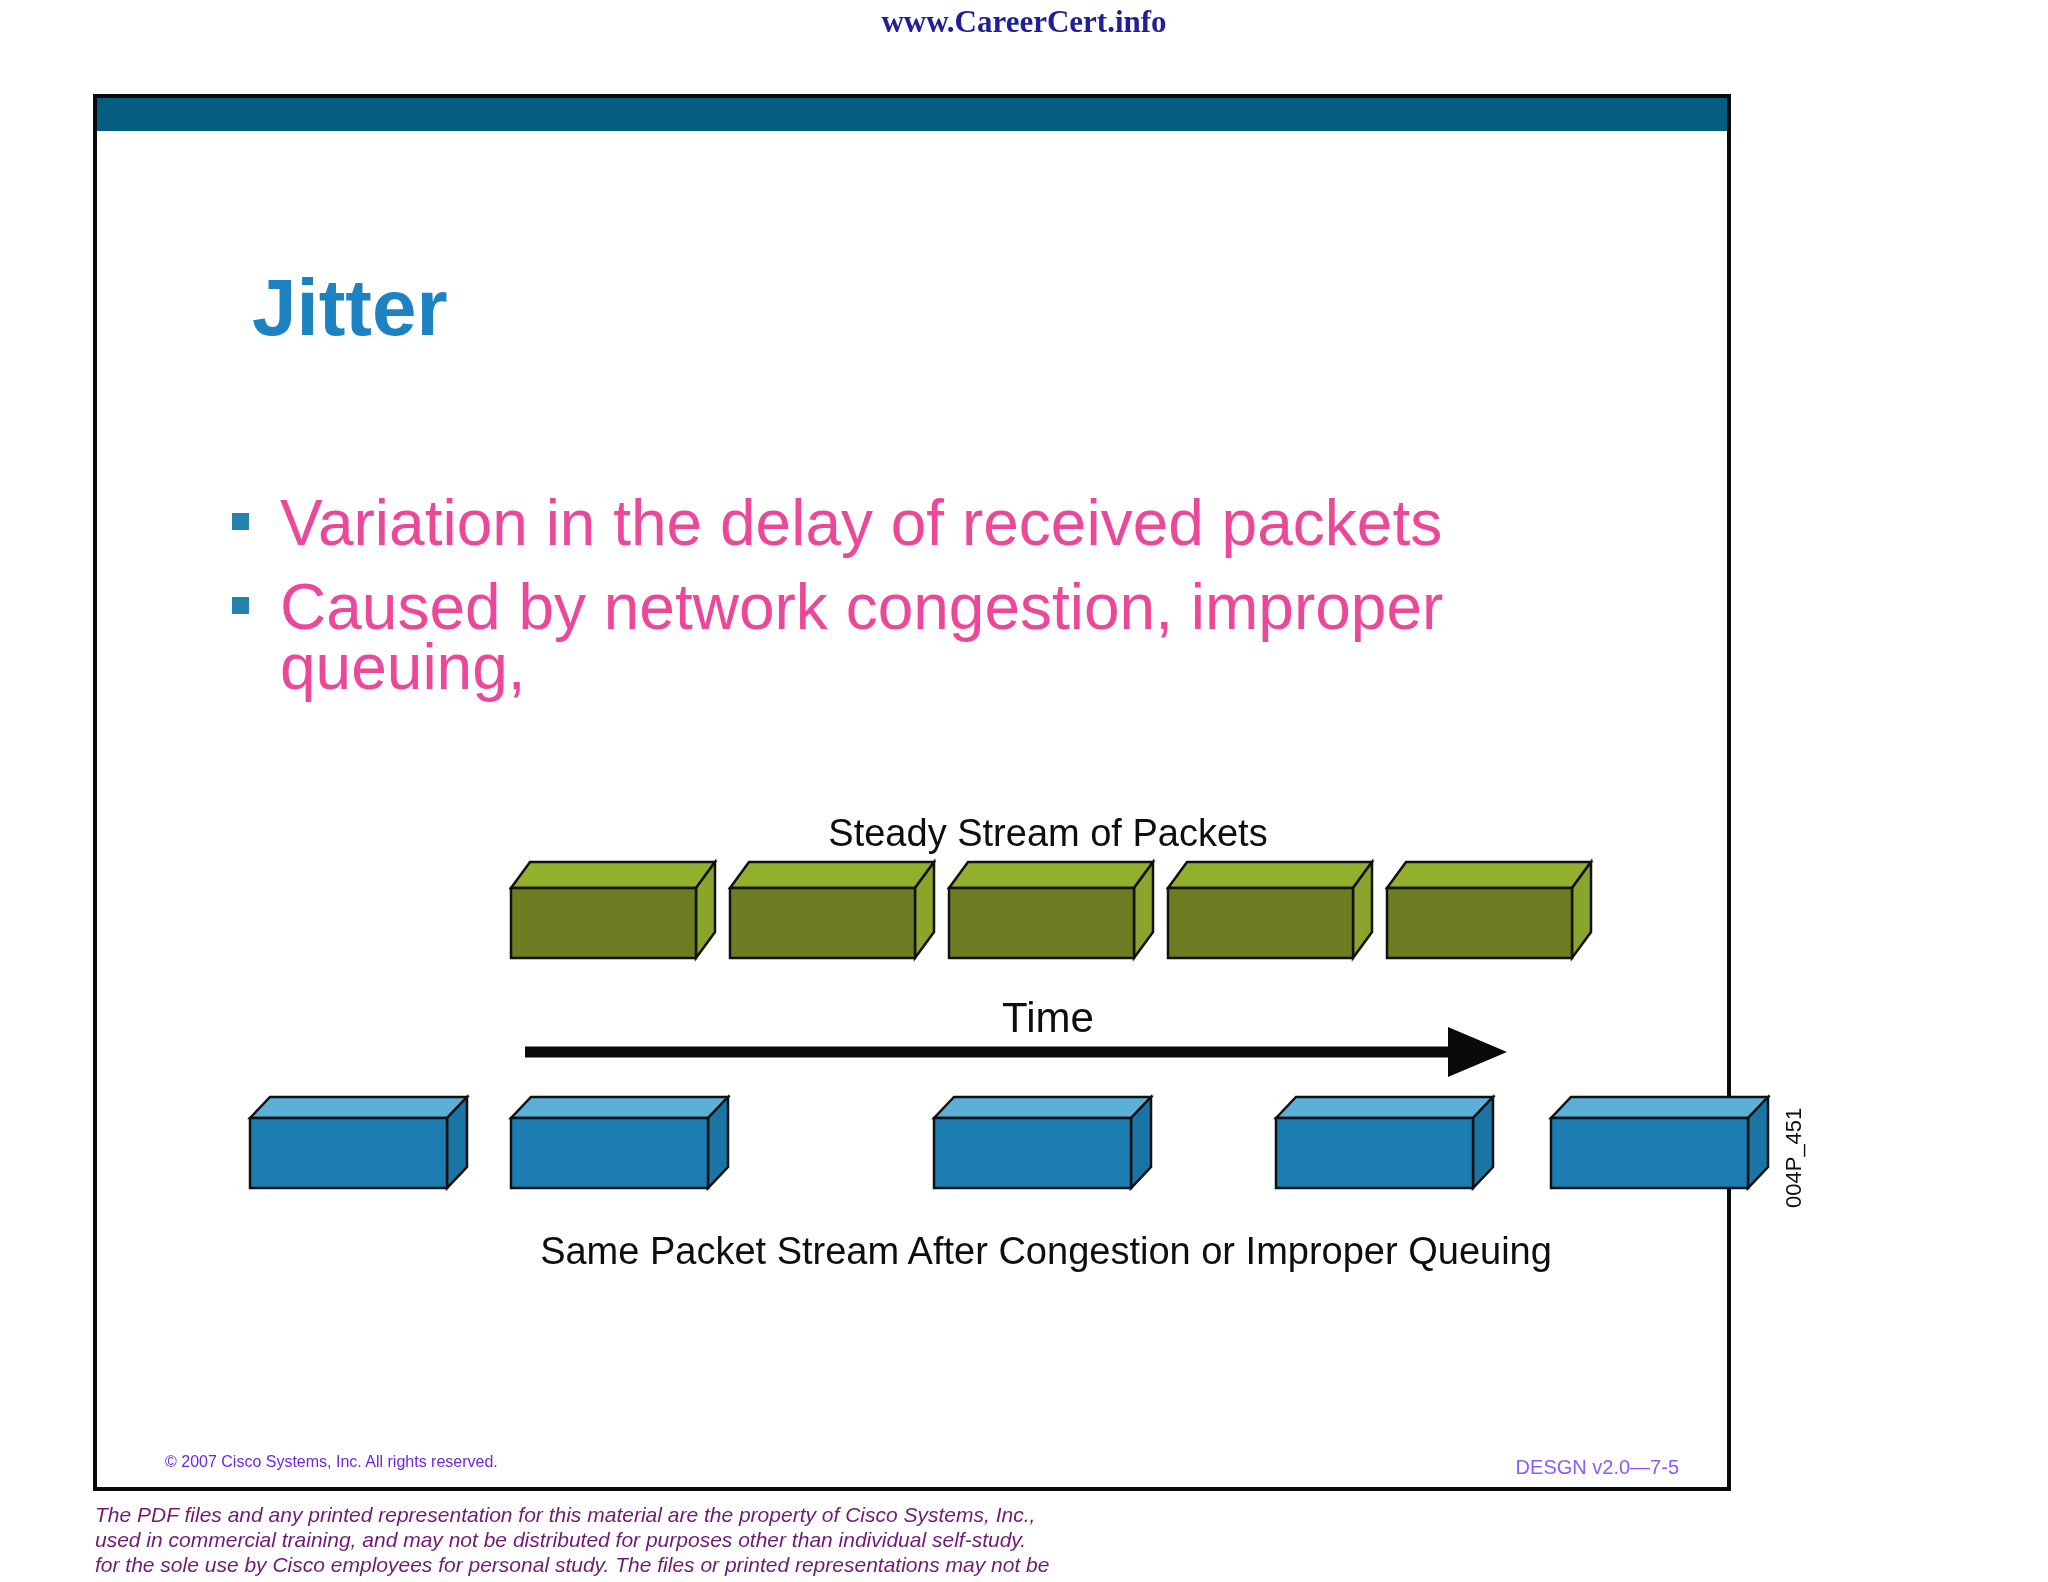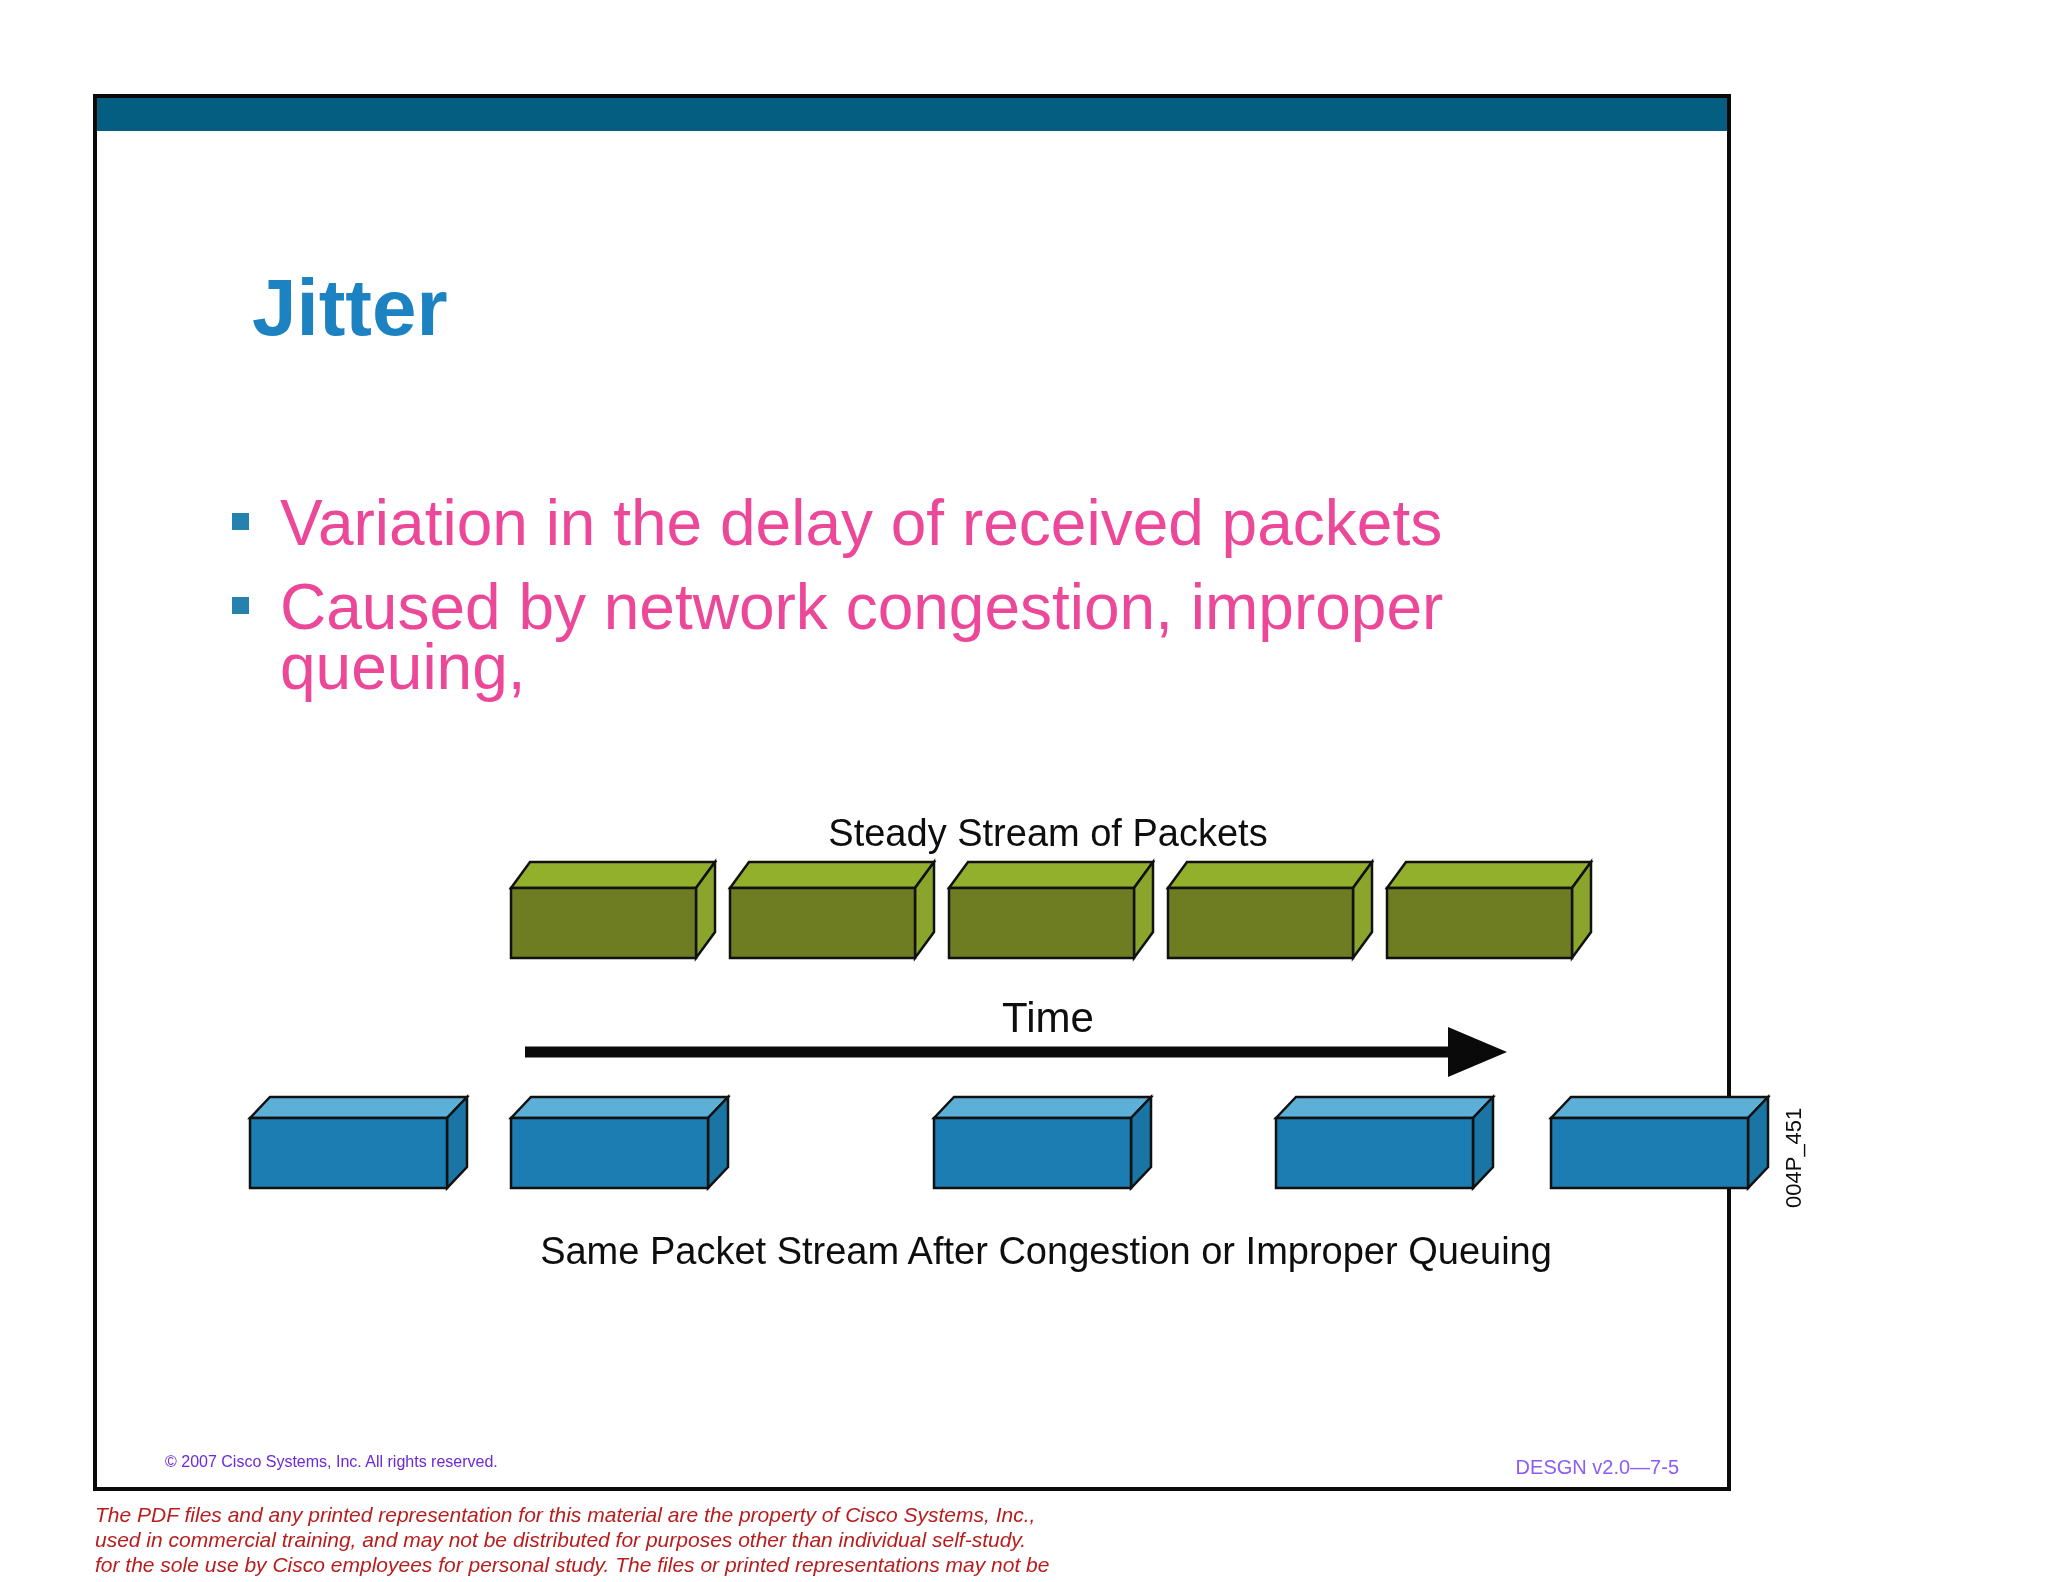--- a/index.html
+++ b/index.html
@@ -39,28 +39,29 @@
     position:absolute;left:0;top:0;width:2048px;height:1582px;pointer-events:none;
   }
   .diagram-svg text{
     font-family:"Liberation Sans","DejaVu Sans",sans-serif;fill:#0e0e0e;
   }
   .dlabel{font-size:38px;}
   .tlabel{font-size:42px;}
   .fig-code{font-size:22px;fill:#333333;}
   .disclaimer{
     position:absolute;left:95px;top:1502px;
-    font-size:21px;line-height:25px;font-style:italic;color:#b91c1c;
+    font-size:21px;line-height:25px;font-style:italic;color:#701a75;
   }
 </style>
 </head>
 <body>
 
 <div class="page">
 
+  <div class="site-link">www.CareerCert.info</div>
 
   <div class="slide">
     <div class="titlebar"></div>
     <h1 class="slide-title">Jitter</h1>
 
     <div class="bullets">
       <div class="bullet">
         <span class="sq"></span>
         <div class="btext">
           <div>Variation in the delay of received packets</div>

